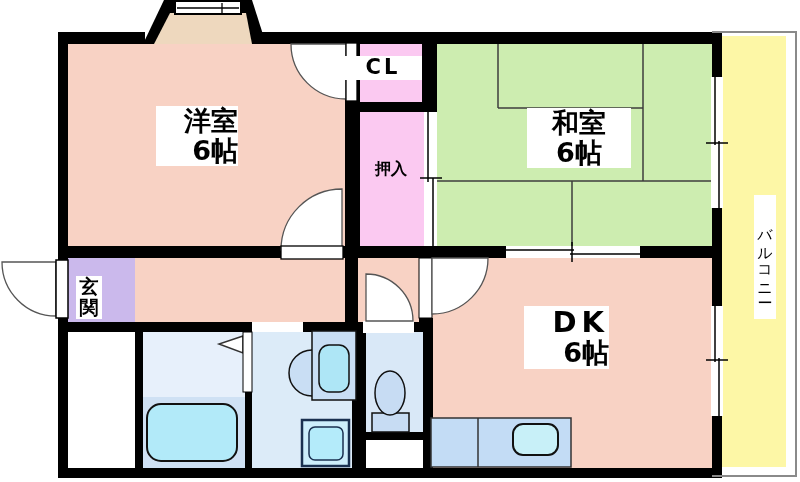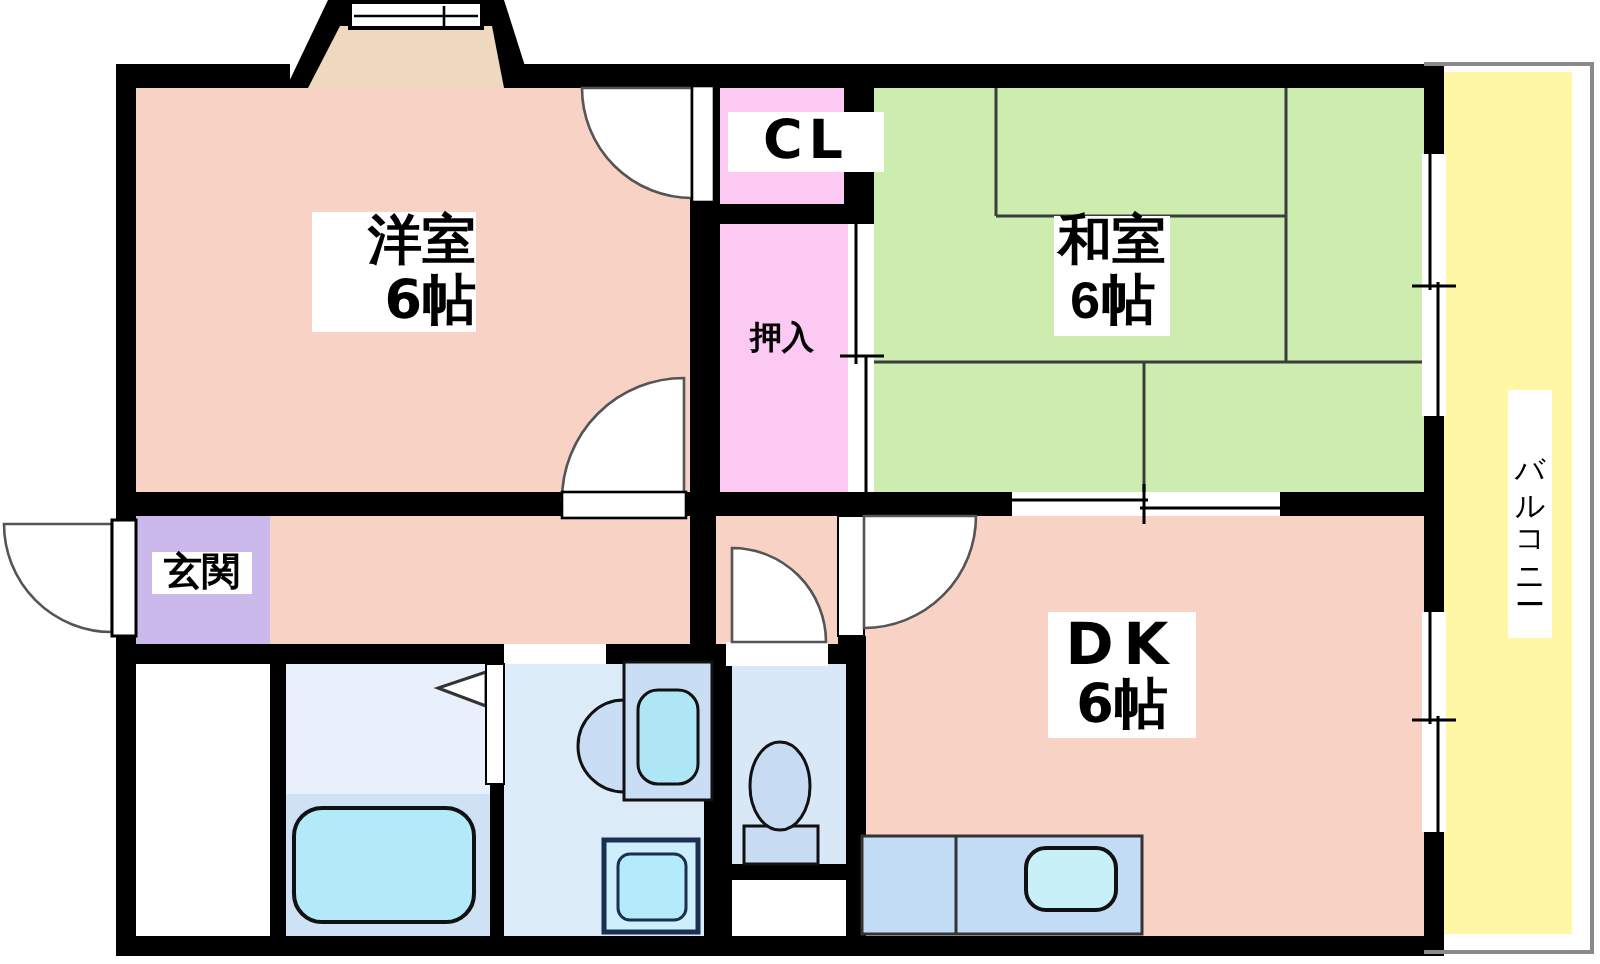--- a/index.html
+++ b/index.html
@@ -7,27 +7,27 @@
         font-family:"DejaVu Sans","Liberation Sans",sans-serif;}
   .room,.wall{position:absolute;}
   .wall{background:#000;z-index:20;}
   .room{z-index:10;}
   svg.overlay{position:absolute;left:0;top:0;z-index:30;pointer-events:none;}
   .lbl{position:absolute;z-index:40;color:#000;text-align:center;line-height:1.12;
        font-weight:bold;background:#fff;}
   .lbl.clear{background:transparent;}
   .lbl .sub{display:block;}
   #lbl-western{left:156px;top:106px;width:82px;font-size:27px;text-align:right;}
-  #lbl-washitsu{left:527px;top:108px;width:58px;font-size:27px;font-family:Liberation Mono, monospace;}
-  #lbl-dk{left:524px;top:306px;width:74px;font-size:29px;}
+  #lbl-washitsu{left:527px;top:108px;width:104px;font-size:27px;}
+  #lbl-dk{left:524px;top:306px;width:85px;font-size:29px;text-align:right;}
   #lbl-dk .main{letter-spacing:5px;}
   #lbl-dk .sub{font-size:27px;letter-spacing:0;}
-  #lbl-cl{left:364px;top:56px;width:78px;font-size:27px;letter-spacing:3px;font-weight:bold;}
+  #lbl-cl{left:344px;top:56px;width:78px;font-size:21px;letter-spacing:3px;font-weight:bold;}
   #lbl-oshiire{left:362px;top:160px;width:58px;font-size:16px;}
-  #lbl-genkan{left:76px;top:276px;width:50px;font-size:19px;}
+  #lbl-genkan{left:76px;top:276px;width:26px;font-size:19px;}
   #lbl-balcony{left:754px;top:195px;width:22px;height:124px;font-size:15px;font-weight:normal;
                writing-mode:vertical-rl;text-orientation:mixed;letter-spacing:2px;line-height:22px;}
 </style>
 </head>
 <body>
 
 <div class="plan">
 
   <div class="room" style="left:68px;top:44px;width:277px;height:202px;background:#f8d2c4;"></div>
   <div class="room" style="left:358px;top:42px;width:64px;height:60px;background:#fbc9f1;"></div>

